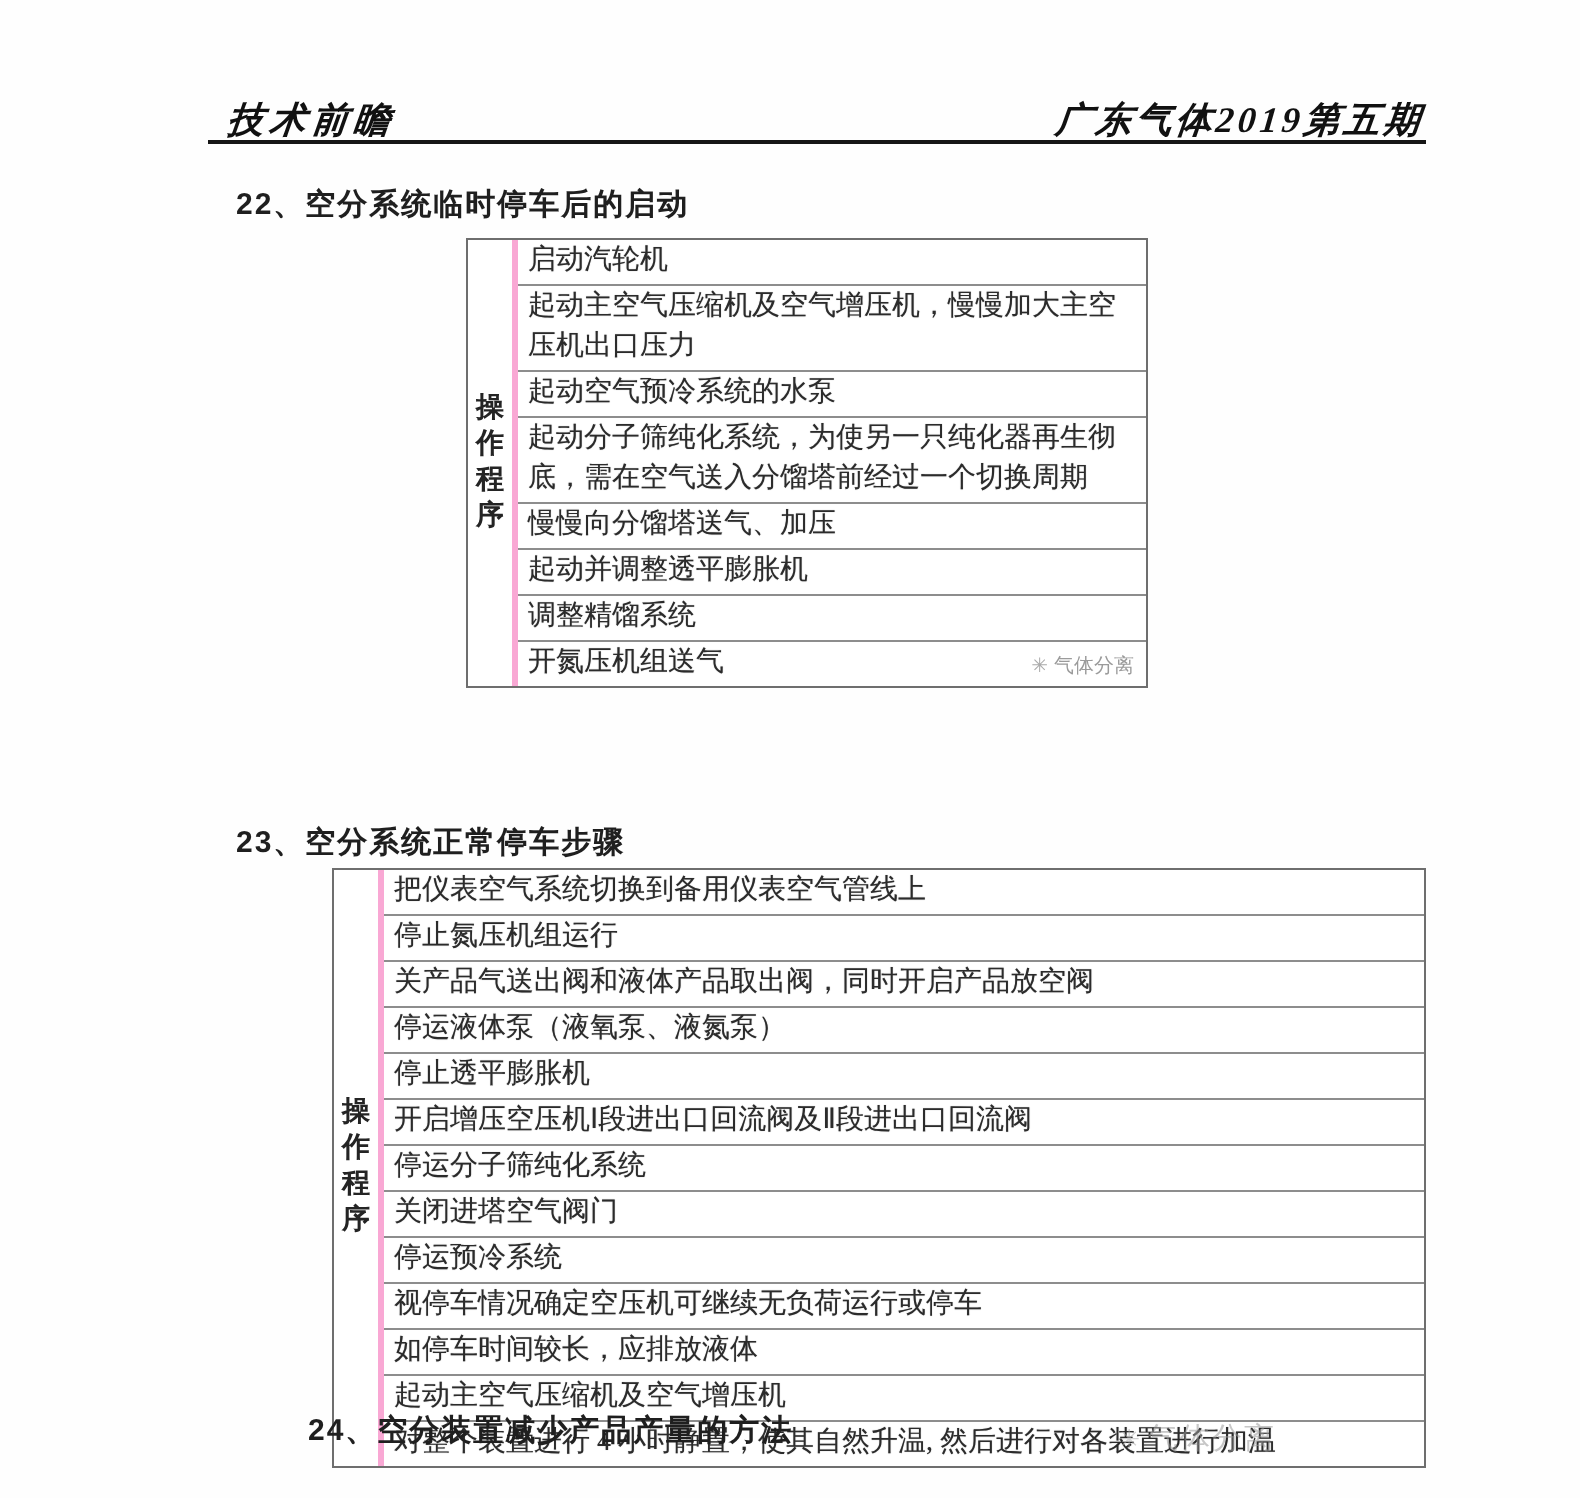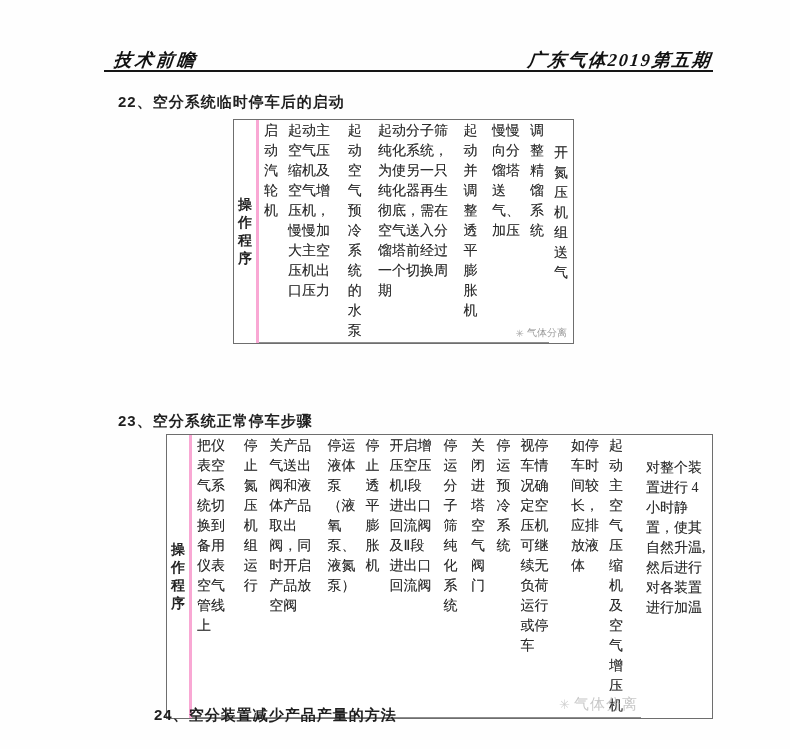--- a/index.html
+++ b/index.html
@@ -52,29 +52,29 @@
   .tbl-22 { left: 233px; top: 119px; width: 341px; }
   .tbl-23 { left: 166px; top: 434px; width: 547px; }
   .label-col {
     width: 25px;
     border-right: 3px solid #f9a8d4;
     display: flex; align-items: center; justify-content: center;
     font-weight: bold; font-size: 14px; line-height: 18px;
     text-align: center; word-break: break-all;
     color: #242424;
   }
-  .rows-col { flex: 1; display: flex; }
+  .rows-col { flex: 1; display: flex; flex-direction: column; }
   .oprow {
     border-bottom: 1px solid #8d8d8d;
     padding: 1px 5px;
     font-size: 14px; line-height: 20px;
     color: #2b2b2b;
     text-shadow: 0 0 0.5px rgba(40,40,40,0.45);
   }
-  .oprow:last-child { border-bottom: none; margin-top: 22px; }
+  .oprow:last-child { border-bottom: none; }
   
   .wm {
     position: absolute;
     display: flex; align-items: center; gap: 3px;
     color: #9b9b9b; pointer-events: none; z-index: 2;
     font-family: "Liberation Sans", sans-serif;
   }
   .wm-1 { right: 6px; bottom: 3px; font-size: 10px; }
   .wm-2 { right: 74px; bottom: 4px; font-size: 15px; opacity: 0.55; letter-spacing: 1px; }
   .wm-icon { font-size: 10px; color: #ababab; }
@@ -91,22 +91,22 @@
 
   <div class="sec-heading h22">22、空分系统临时停车后的启动</div>
 
   <div class="optable tbl-22">
     <div class="label-col">操作程序</div>
     <div class="rows-col">
       <div class="oprow">启动汽轮机</div>
       <div class="oprow">起动主空气压缩机及空气增压机，慢慢加大主空压机出口压力</div>
       <div class="oprow">起动空气预冷系统的水泵</div>
       <div class="oprow">起动分子筛纯化系统，为使另一只纯化器再生彻底，需在空气送入分馏塔前经过一个切换周期</div>
+      <div class="oprow">慢慢向分馏塔送气、加压</div>
       <div class="oprow">起动并调整透平膨胀机</div>
-      <div class="oprow">慢慢向分馏塔送气、加压</div>
       <div class="oprow">调整精馏系统</div>
       <div class="oprow">开氮压机组送气</div>
     </div>
     <div class="wm wm-1">
       <span class="wm-icon">✳</span>
       <span>气体分离</span>
     </div>
   </div>
 
   <div class="sec-heading h23">23、空分系统正常停车步骤</div>

